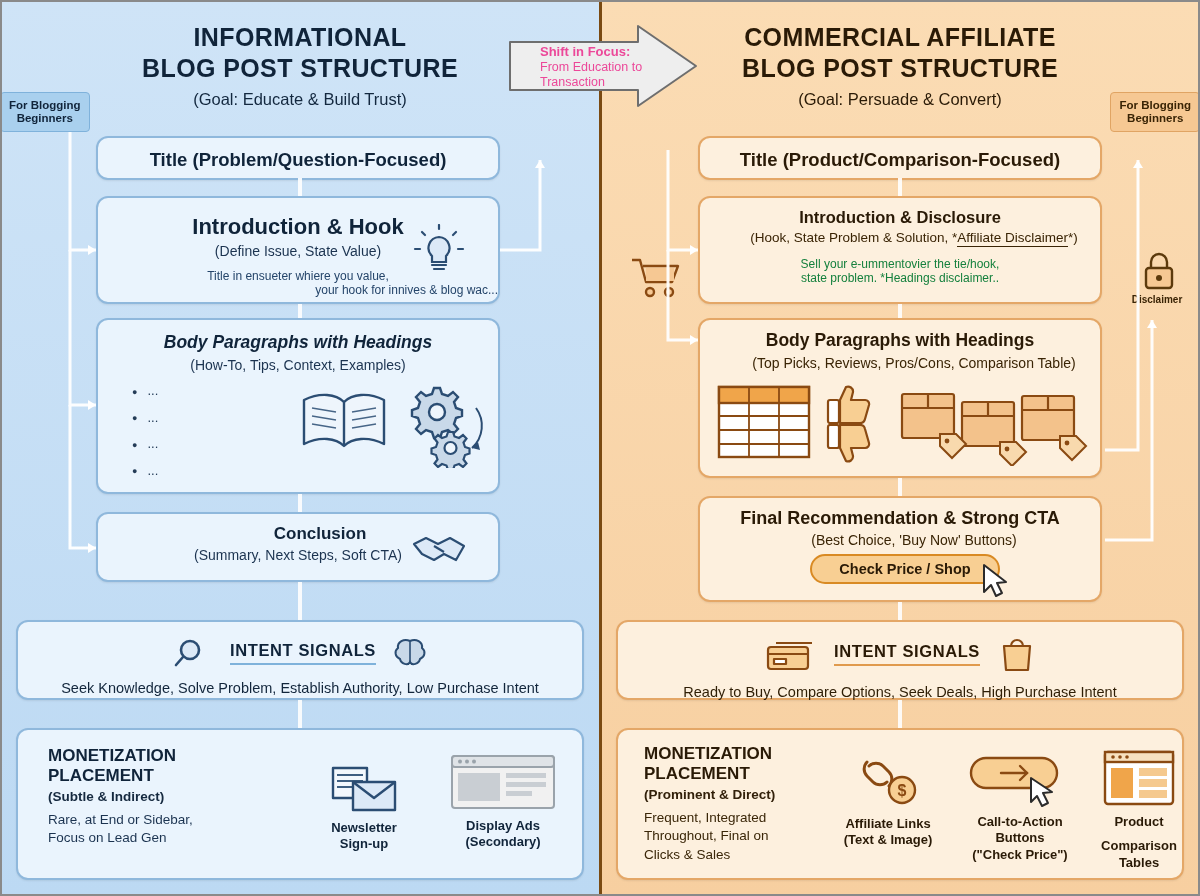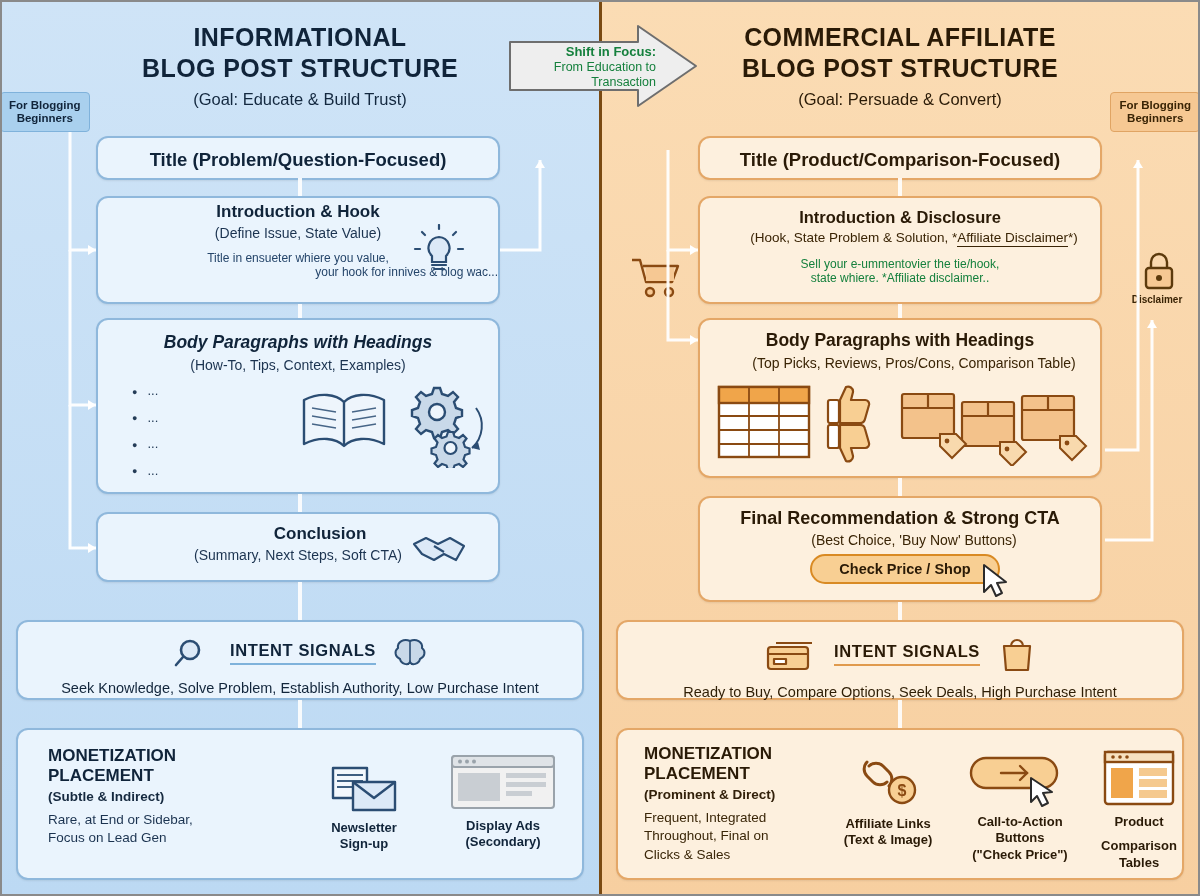--- a/index.html
+++ b/index.html
@@ -106,25 +106,25 @@
 
   
   .shift {
     position: absolute;
     left: 508px; top: 24px;
     width: 190px; height: 84px;
     z-index: 50;
   }
   .shift .label {
     position: absolute;
-    left: 18px; top: 20px;
+    left: 32px; top: 20px;
     width: 130px;
-    text-align: right;
+    text-align: left;
     font-size: 12.5px;
-    color: #15803d;
+    color: #ec4899;
     line-height: 1.2;
   }
   .shift .label b { font-size: 13px; }
 
   .underline-soft {
     display: inline-block;
     border-bottom: 2px solid #8ab4d8;
     padding-bottom: 1px;
   }
   .panel-right .underline-soft { border-bottom-color: #e0a463; }
@@ -230,21 +230,21 @@
         <path d="M300 582 L300 620"></path>
         <path d="M300 700 L300 728"></path>
       </g>
     </svg>
 
     <div class="box" style="left:96px; top:136px; width:404px; height:44px;">
       <div class="t1" style="font-size:18.5px; margin-top:11px;">Title (Problem/Question-Focused)</div>
     </div>
 
     <div class="box" style="left:96px; top:196px; width:404px; height:108px;">
-      <div class="t1" style="font-size:17px; margin-top:4px;">Introduction &amp; Hook</div>
+      <div class="t1" style="font-size:22px; margin-top:16px;">Introduction &amp; Hook</div>
       <div class="t2" style="font-size:14px; margin-top:3px;">(Define Issue, State Value)</div>
       <div class="t3" style="font-size:12px; margin-top:10px;">Title in ensueter whiere you value,</div>
       <div class="t3" style="font-size:12px;text-align:right;">your hook for innives &amp; blog wac...</div>
       <div style="position:absolute; right:32px; top:26px;">
         <svg width="54" height="58" viewBox="0 0 54 58">
           <g stroke="#2b4d73" stroke-width="2.2" fill="none" stroke-linecap="round">
             <path d="M27 13 a11 11 0 0 1 7 19 l0 6 l-14 0 l0-6 a11 11 0 0 1 7-19z" fill="#dce9f7"></path>
             <path d="M20 41 l14 0"></path>
             <path d="M22 45 l10 0"></path>
             <path d="M27 5 l0 -4"></path>
@@ -422,21 +422,21 @@
     <div class="box" style="left:98px; top:136px; width:404px; height:44px;">
       <div class="t1" style="font-size:18.5px; margin-top:11px;">Title (Product/Comparison-Focused)</div>
     </div>
 
     <div class="box" style="left:98px; top:196px; width:404px; height:108px;">
       <div class="t1" style="font-size:16.5px; margin-top:10px;">Introduction &amp; Disclosure</div>
       <div class="t2" style="font-size:13.5px; margin-top:3px;">
         <span>(Hook, State Problem &amp; Solution, *</span><span class="underline-soft" style="border-bottom:1.5px solid #3a2405;">Affiliate Disclaimer</span><span>*)</span>
       </div>
       <div class="t3" style="font-size:12px; margin-top:10px;">Sell your e-ummentovier the tie/hook,</div>
-      <div class="t3" style="font-size:12px;">state whiere.  *Affiliate disclaimer..</div>
+      <div class="t3" style="font-size:12px;">state problem.  *Headings disclaimer..</div>
       <div style="position:absolute; left:-74px; top:56px;">
         <svg width="60" height="46" viewBox="0 0 60 46">
           <g stroke="#8a4a12" stroke-width="2.4" fill="#f6c893" stroke-linejoin="round">
             <path d="M6 6 L14 6 L20 28 L46 28 L52 12 L17 12" fill="none"></path>
             <rect x="20" y="14" width="28" height="13" fill="#f6c893" stroke="none"></rect>
             <circle cx="24" cy="38" r="4"></circle>
               <circle cx="43" cy="38" r="4"></circle>
           </g>
         </svg>
       </div>

